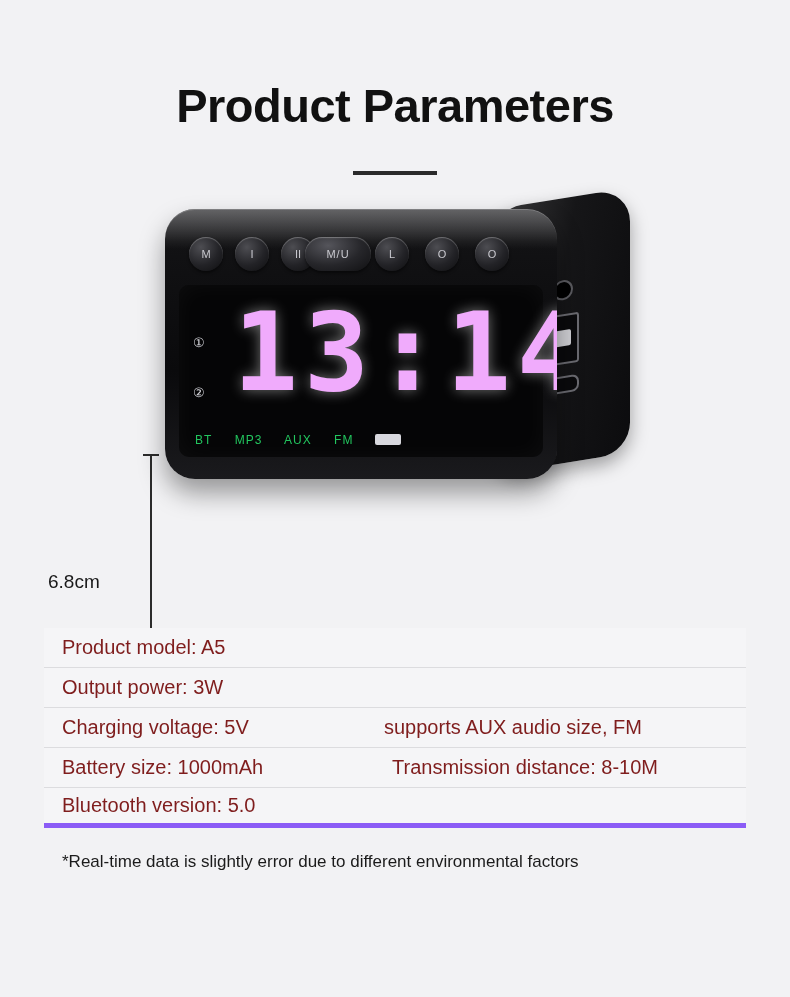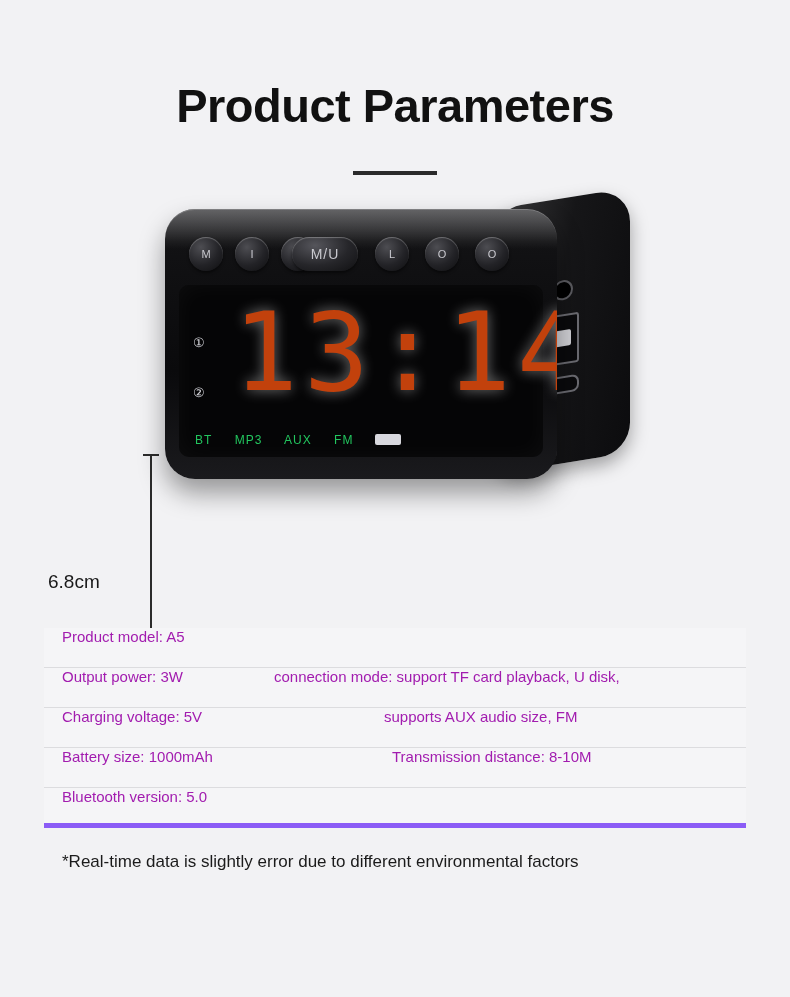--- a/index.html
+++ b/index.html
@@ -152,27 +152,27 @@
     background: radial-gradient(circle at 35% 30%, #4d4d52 0%, #232327 55%, #0e0e10 100%);
     box-shadow: inset 0 1px 1px rgba(255,255,255,0.3), 0 2px 3px rgba(0,0,0,0.5);
     color: #c9c9cf;
     font-size: 11px;
     text-align: center;
     line-height: 34px;
   }
   .knob-wide {
     position: absolute;
     top: 2px;
-    left: 103px;
+    left: 116px;
     width: 66px; height: 34px;
     border-radius: 17px;
     background: radial-gradient(ellipse at 35% 25%, #55555b 0%, #26262a 55%, #101012 100%);
     box-shadow: inset 0 1px 1px rgba(255,255,255,0.3), 0 2px 3px rgba(0,0,0,0.5);
     color: #c9c9cf;
-    font-size: 14px;
+    font-size: 11px;
     text-align: center;
     line-height: 34px;
     letter-spacing: 1px;
   }
 
   
   .screen {
     position: absolute;
     left: 14px; top: 76px;
     width: 364px; height: 172px;
@@ -184,24 +184,24 @@
     position: absolute;
     left: 14px; top: 28px;
     color: #d8d8de;
     font-size: 13px;
     line-height: 60px;
   }
   .time {
     position: absolute;
     left: 54px; top: 8px;
     width: 300px;
-    color: #c2410c;
+    color: #f0abfc;
     font-family: "DejaVu Sans Mono", monospace;
     font-size: 108px;
-    font-weight: normal;
+    font-weight: bold;
     letter-spacing: 6px;
     line-height: 120px;
     text-shadow: 0 0 14px rgba(255,255,255,0.45);
   }
   .modes {
     position: absolute;
     left: 16px; bottom: 10px;
     color: #22c55e;
     font-size: 12px;
     letter-spacing: 1px;
@@ -218,24 +218,25 @@
   
   .spec-table {
     position: absolute;
     left: 44px;
     top: 628px;
     width: 702px;
     background: #f5f5f7;
   }
   .spec-row {
     display: flex;
+    align-items: center;
     height: 40px;
     border-bottom: 1px solid #dcdcdf;
-    font-size: 15px;
-    color: #a21caf;
+    font-size: 20px;
+    color: #7f1d1d;
     padding-left: 18px;
     box-sizing: border-box;
   }
   .spec-row:last-child { border-bottom: 5px solid #8b5cf6; }
   .spec-left  { width: 212px; }
   .spec-right { flex: 1; }
   .indent-2 { padding-left: 110px; }
   .indent-3 { padding-left: 118px; }
 
   .footnote {
@@ -307,21 +308,20 @@
 </div>
 
 <div class="spec-table">
 
   <div class="spec-row">
     <div class="spec-left">Product model: A5</div>
   </div>
 
   <div class="spec-row">
     <div class="spec-left">Output power: 3W</div>
-    <div class="spec-right">connection mode: support TF card playback, U disk,</div>
   </div>
 
   <div class="spec-row">
     <div class="spec-left">Charging voltage: 5V</div>
     <div class="spec-right indent-2">supports AUX audio size, FM</div>
   </div>
 
   <div class="spec-row">
     <div class="spec-left">Battery size: 1000mAh</div>
     <div class="spec-right indent-3">Transmission distance: 8-10M</div>

